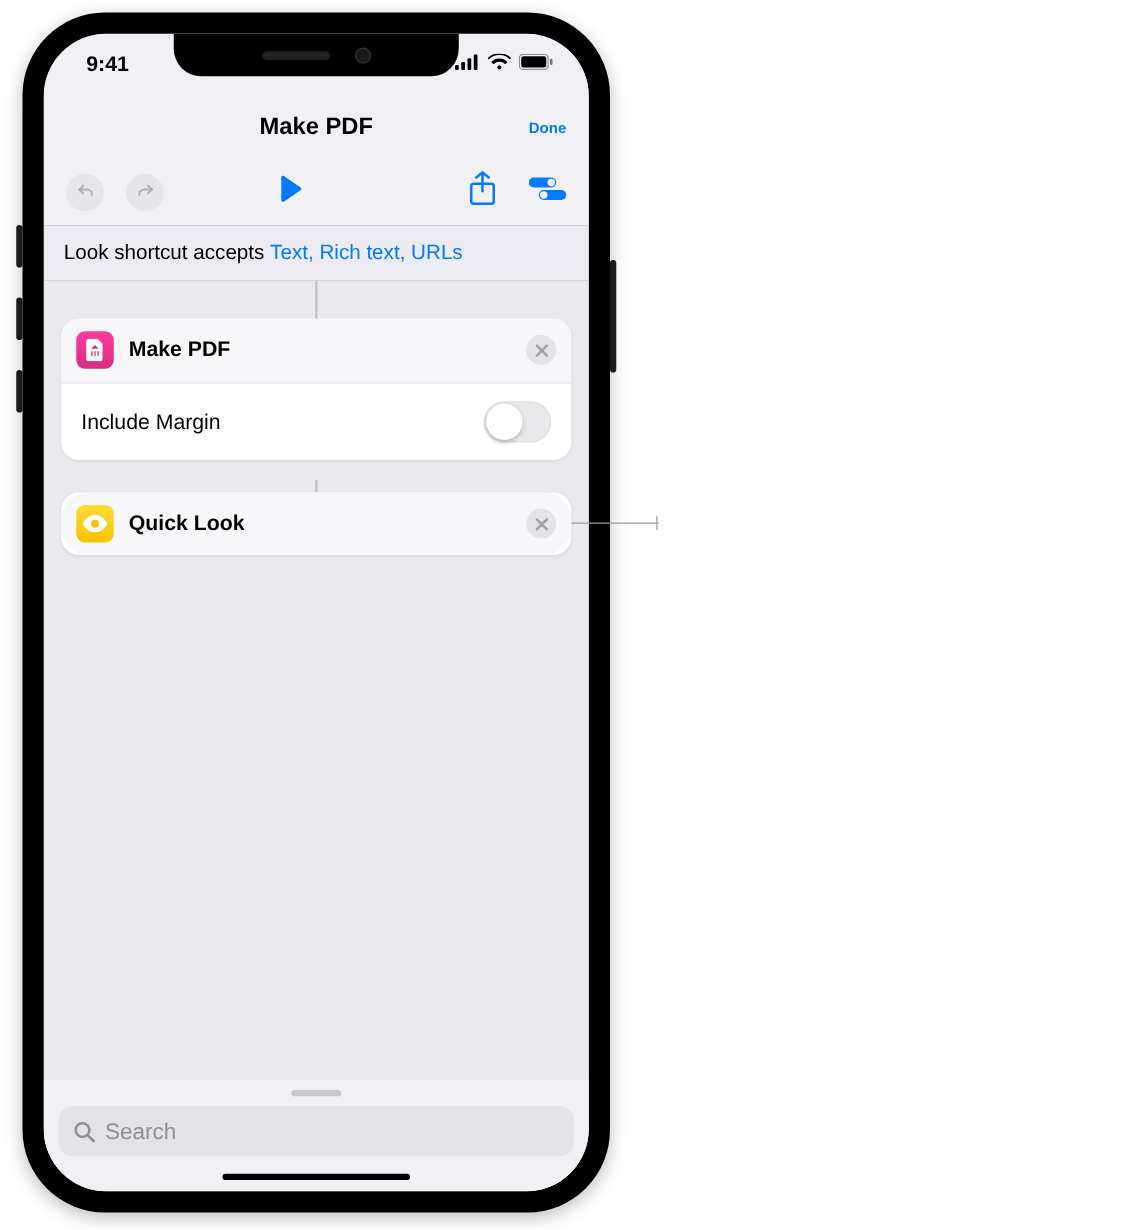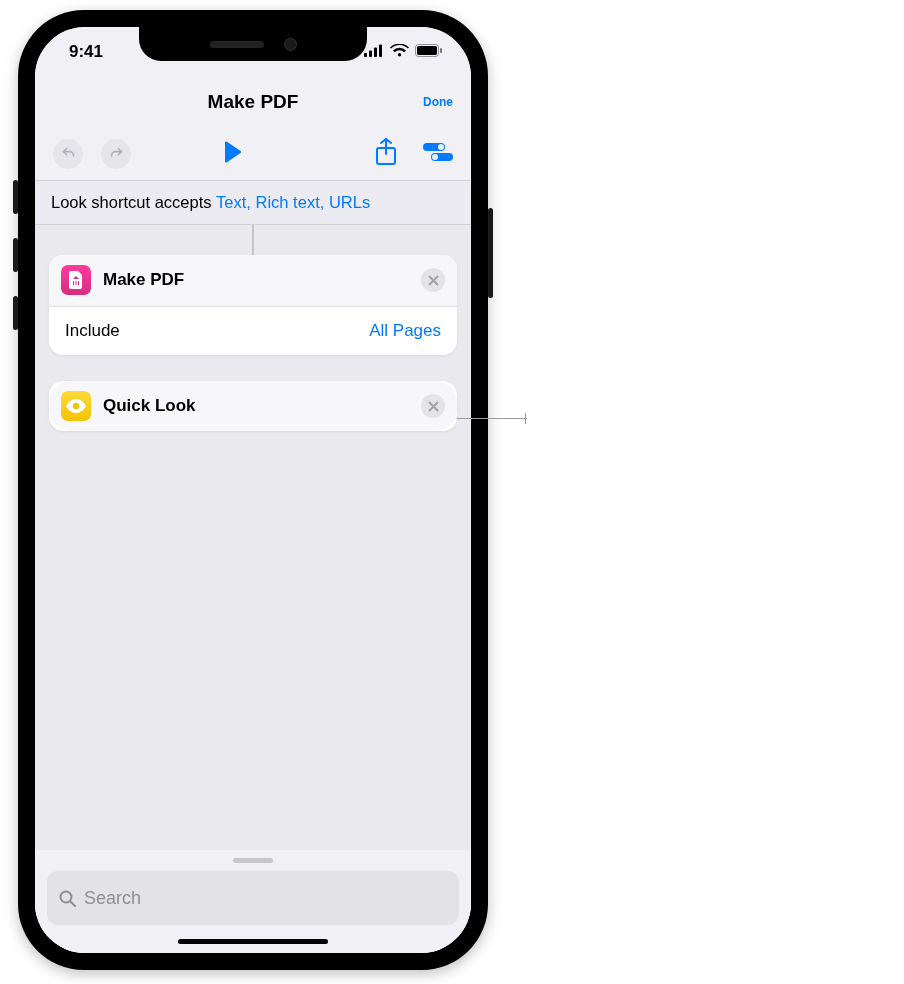--- a/index.html
+++ b/index.html
@@ -185,21 +185,21 @@
     position:absolute; bottom:0; left:0; right:0;
     background: var(--ios-gray-light);
     border-top:1px solid rgba(0,0,0,0.03);
     padding: 8px 12px 28px 12px;
   }
   .sheet-grabber {
     width:40px; height:5px; border-radius:3px; background:#c6c6cb;
     margin: 0 auto 8px auto;
   }
   .search-field {
-    height:54px; background:#e2e2e7; border-radius:11px;
+    height:40px; background:#e2e2e7; border-radius:11px;
     display:flex; align-items:center; padding: 0 12px;
     font-size:18px; color: var(--ios-gray-text);
   }
   .search-field svg { margin-right:8px; flex-shrink:0; }
   .home-indicator {
     position:absolute; bottom:9px; left:50%; transform:translateX(-50%);
     width:150px; height:5px; background:#000; border-radius:3px;
   }
 
   .screen-stack {
@@ -328,22 +328,22 @@
                 </svg>
             </div>
             <div class="card-title">Make PDF</div>
             <div class="card-close">
               <svg width="11" height="11" viewBox="0 0 11 11">
                   <path stroke="#a1a1a7" stroke-width="2" stroke-linecap="round" d="M1.5 1.5l8 8M9.5 1.5l-8 8"></path>
                 </svg>
             </div>
           </div>
           <div class="card-row">
-            <span>Include</span>
-            <span class="value">All Pages</span>
+            <span>Include Margin</span>
+            <div class="ios-switch"></div>
           </div>
         </div>
 
         <div class="flow-line-mid" style="top:159px; height:26px;"></div>
 
         <div class="action-card" style="margin-top:26px;">
           <div class="card-header single">
             <div class="card-icon yellow">
               <svg width="20" height="14" viewBox="0 0 20 14">
                   <path fill="#fff" d="M10 0C4.5 0 1 5 0 7c1 2 4.5 7 10 7s9-5 10-7c-1-2-4.5-7-10-7Z"></path>

